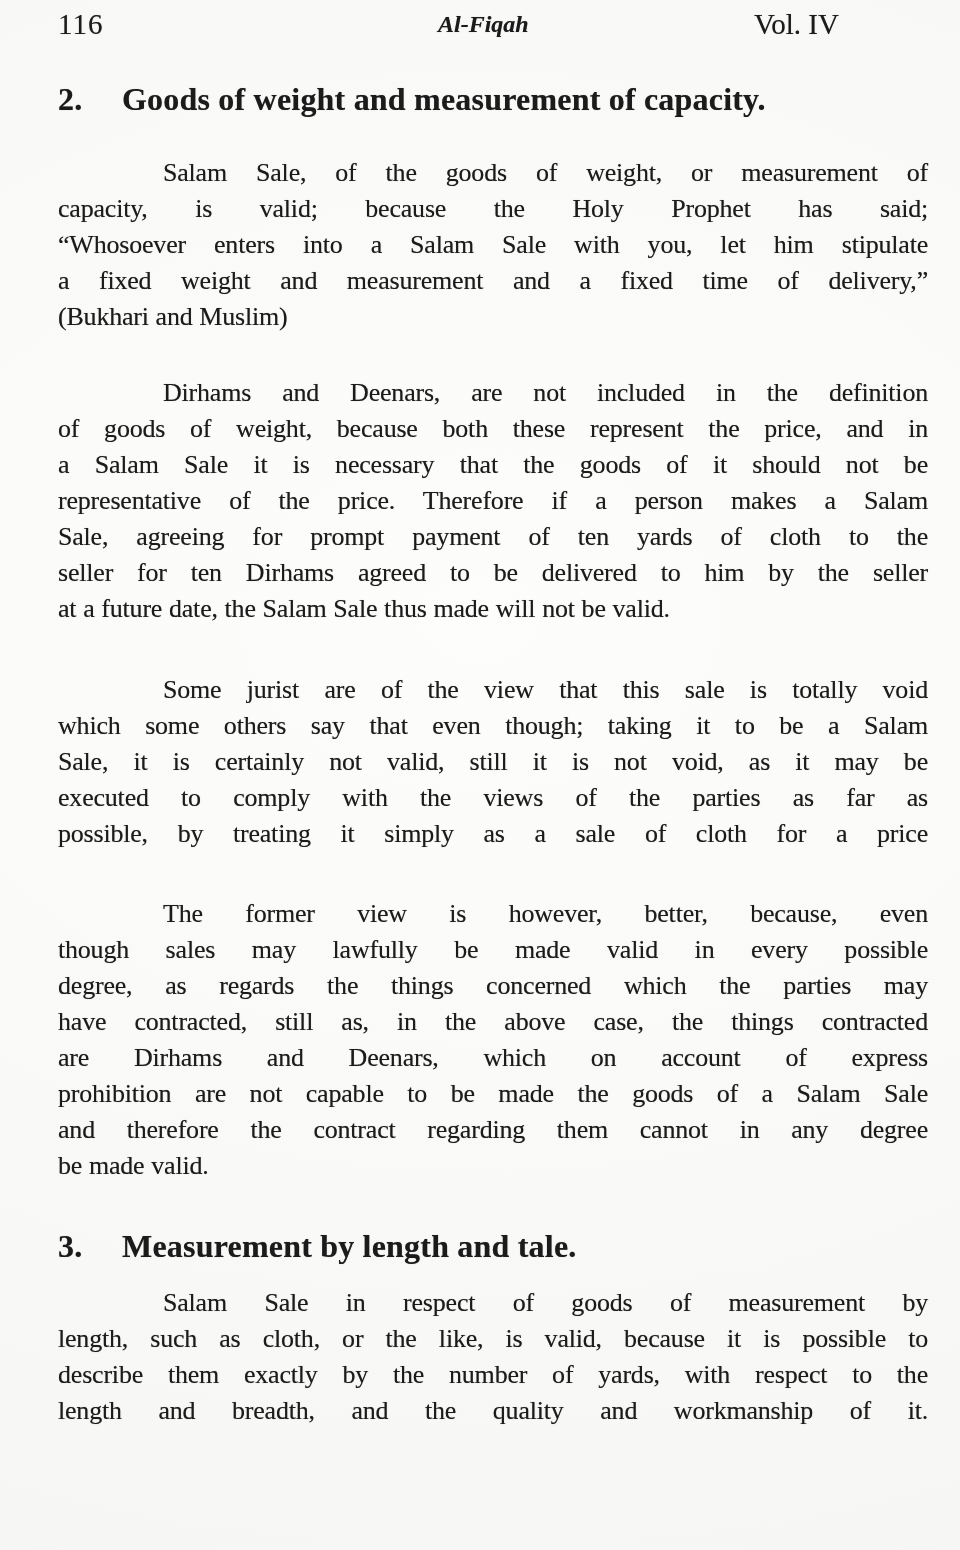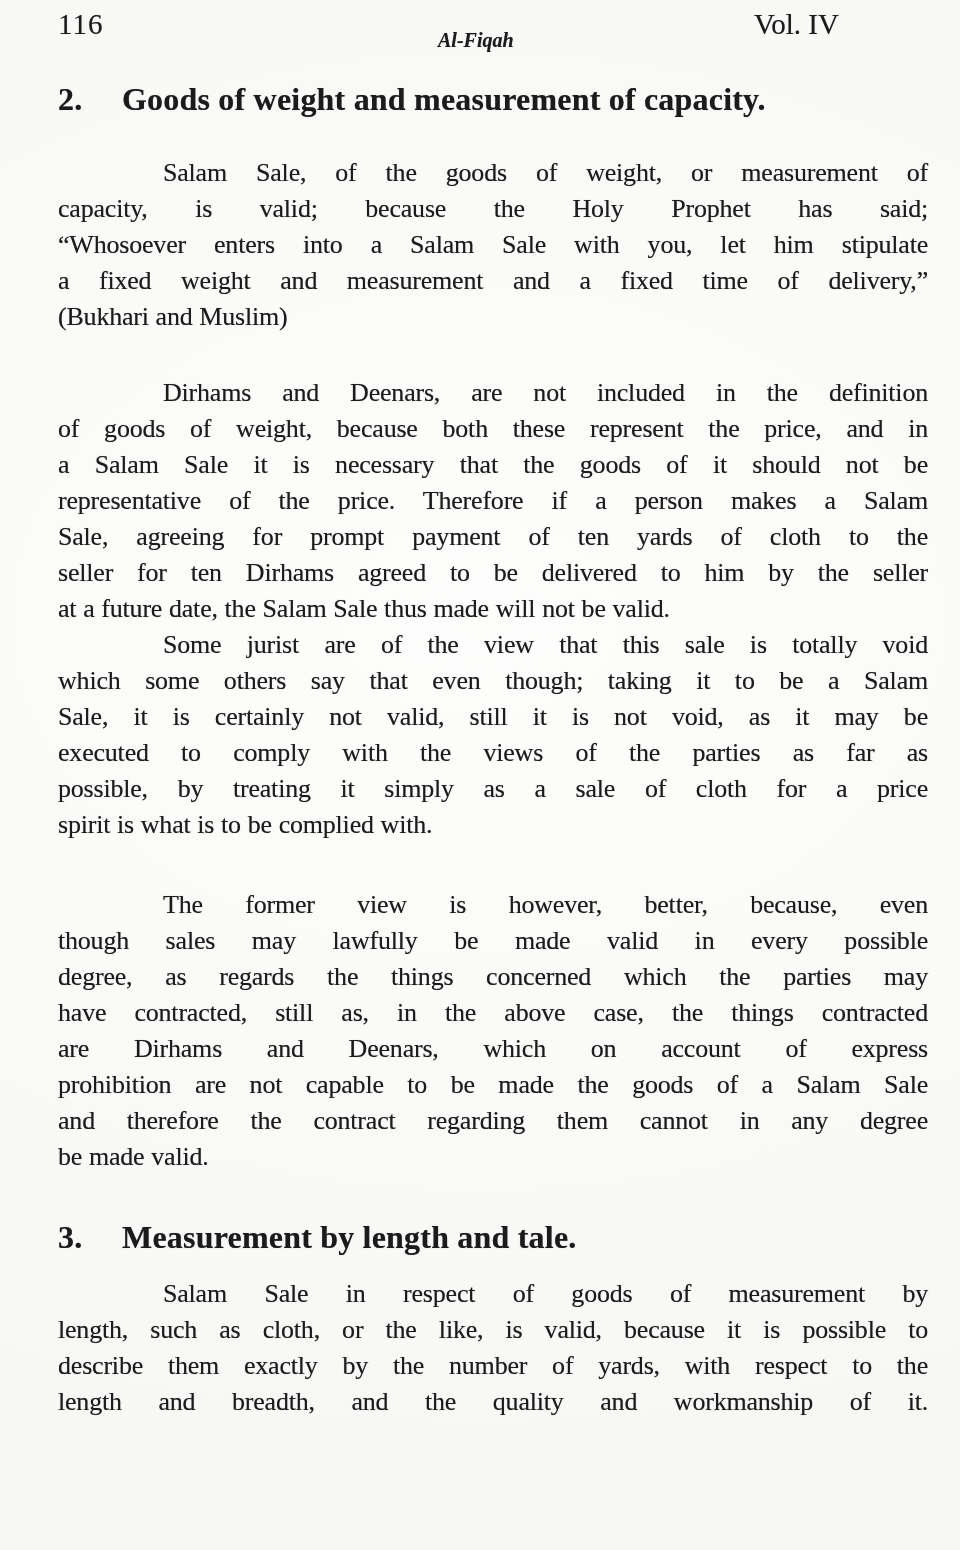--- a/index.html
+++ b/index.html
@@ -22,21 +22,21 @@
   .page * { text-shadow: 0 0 0.7px rgba(30,30,30,0.5); }
 
   
   .runhead {
     position: relative;
     height: 36px;
     font-size: 29px;
     line-height: 34px;
   }
   .runhead .pnum  { position: absolute; left: 0; top: 0; letter-spacing: 1px; }
-  .runhead .title { position: absolute; left: 380px; top: 16px; font-style: italic; font-weight: 600; font-size: 20px; }
+  .runhead .title { position: absolute; left: 380px; top: 0; font-style: italic; font-weight: 600; font-size: 24px; }
   .runhead .vol   { position: absolute; left: 696px; top: 0; }
 
   
   .sect {
     margin: 38px 0 0 0;
     font-size: 32px;
     font-weight: 700;
     line-height: 36px;
     letter-spacing: 0.2px;
   }
@@ -49,21 +49,21 @@
     letter-spacing: -0.2px;
     word-spacing: 0.5px;
   }
   .para .tline { text-align: justify; text-align-last: justify; }
   .para .tline:first-child { padding-left: 105px; }
   .para .tline.last { text-align-last: left; }
   .para.flush-last .tline.last { text-align-last: justify; }
 
   .m-p1 { margin-top: 38px; }
   .m-p2 { margin-top: 40px; }
-  .m-p3 { }
+  .m-p3 { margin-top: 45px; }
   .m-p4 { margin-top: 44px; }
   .m-h3 { margin-top: 44px; }
   .m-p5 { margin-top: 21px; }
 </style>
 </head>
 <body>
 
 <div class="page">
 
   <div class="runhead">
@@ -93,21 +93,20 @@
       <div class="tline">seller for ten Dirhams agreed to be delivered to him by the seller</div>
       <div class="tline last">at a future date, the Salam Sale thus made will not be valid.</div>
     </div>
 
   <div class="para m-p3">
       <div class="tline">Some jurist are of the view that this sale is totally void</div>
       <div class="tline">which some others say that even though; taking it to be a Salam</div>
       <div class="tline">Sale, it is certainly not valid, still it is not void, as it may be</div>
       <div class="tline">executed to comply with the views of the parties as far as</div>
       <div class="tline">possible, by treating it simply as a sale of cloth for a price</div>
-      <div class="tline last">spirit is what is to be complied with.</div>
     </div>
 
   <div class="para m-p4">
       <div class="tline">The former view is however, better, because, even</div>
       <div class="tline">though sales may lawfully be made valid in every possible</div>
       <div class="tline">degree, as regards the things concerned which the parties may</div>
       <div class="tline">have contracted, still as, in the above case, the things contracted</div>
       <div class="tline">are Dirhams and Deenars, which on account of express</div>
       <div class="tline">prohibition are not capable to be made the goods of a Salam Sale</div>
       <div class="tline">and therefore the contract regarding them cannot in any degree</div>

